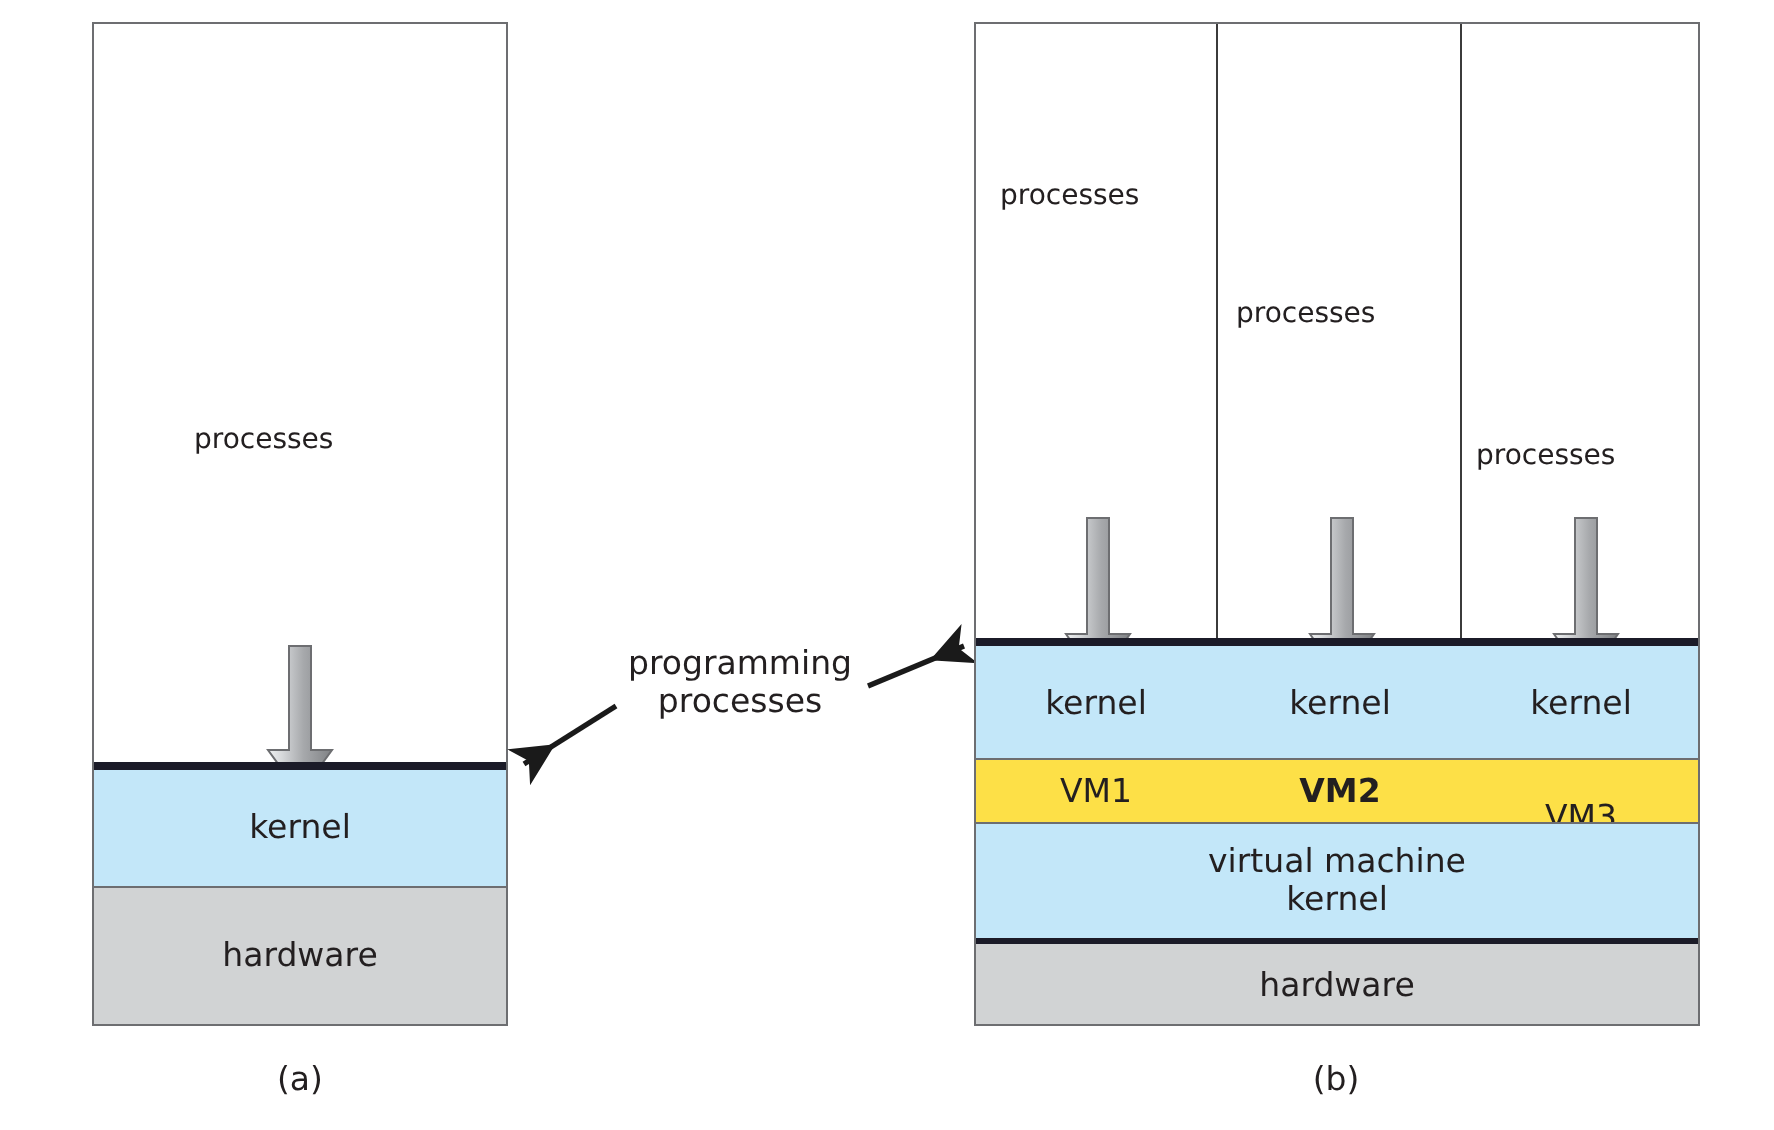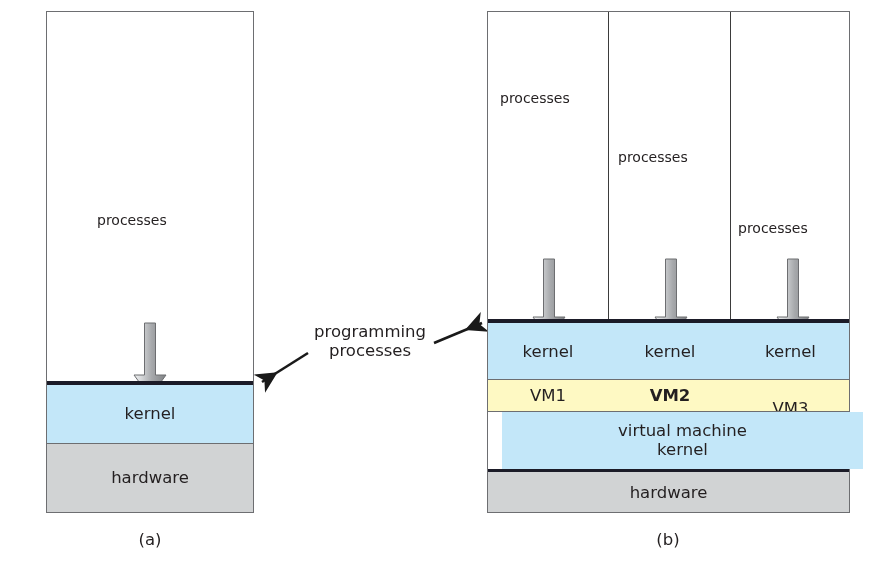--- a/index.html
+++ b/index.html
@@ -228,35 +228,35 @@
       <div class="abs" style="left:122px; top:0px; width:120px; height:56px; display:flex; align-items:center; justify-content:center;">
         <span style="font-size:16.5px;">kernel</span>
       </div>
       <div class="abs" style="left:244px; top:0px; width:117px; height:56px; display:flex; align-items:center; justify-content:center;">
         <span style="font-size:16.5px;">kernel</span>
       </div>
     </div>
 
     <div class="hsep" style="left:0px; top:367px; width:361px;"></div>
 
-    <div class="abs" style="left:0px; top:368px; width:361px; height:31px; background:#fef9c3;">
+    <div class="abs" style="left:0px; top:368px; width:361px; height:31px; background:#fde047;">
       <div class="abs" style="left:0px; top:0px; width:120px; height:31px; display:flex; align-items:center; justify-content:center;">
         <span style="font-size:16.5px;">VM1</span>
       </div>
       <div class="abs" style="left:122px; top:0px; width:120px; height:31px; display:flex; align-items:center; justify-content:center;">
         <span style="font-size:16.5px;font-weight:bold;">VM2</span>
       </div>
       <div class="abs" style="left:244px; top:13px; width:117px; height:31px; display:flex; align-items:center; justify-content:center;">
         <span style="font-size:16.5px;">VM3</span>
       </div>
     </div>
 
     <div class="hsep" style="left:0px; top:399px; width:361px;"></div>
 
-    <div class="abs" style="left:14px; top:400px; width:361px; height:57px; background:#c3e7f9; display:flex; align-items:center; justify-content:center;">
+    <div class="abs" style="left:0px; top:400px; width:361px; height:57px; background:#c3e7f9; display:flex; align-items:center; justify-content:center;">
       <div class="lbl-center" style="position:relative; width:100%;">
         <div>virtual machine</div>
         <div>kernel</div>
       </div>
     </div>
 
     <div class="thick-rule" style="left:0px; top:457px; width:361px; height:3px;"></div>
 
     <div class="abs" style="left:0px; top:460px; width:361px; height:40px; background:#d1d3d4; display:flex; align-items:center; justify-content:center;">
       <span style="font-size:16.5px;">hardware</span>

